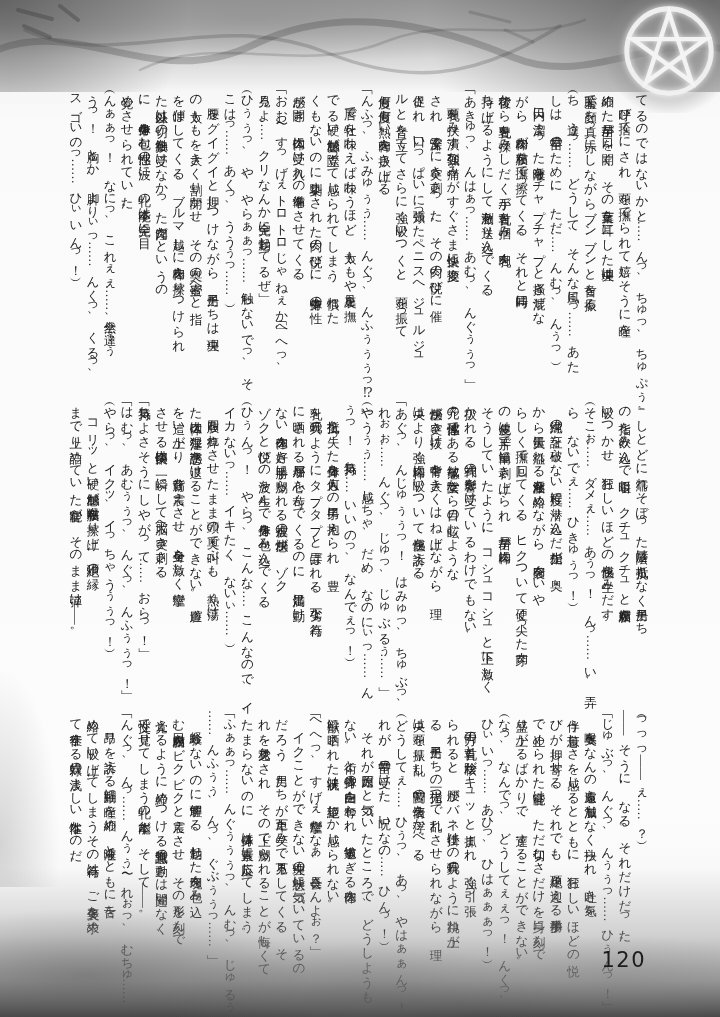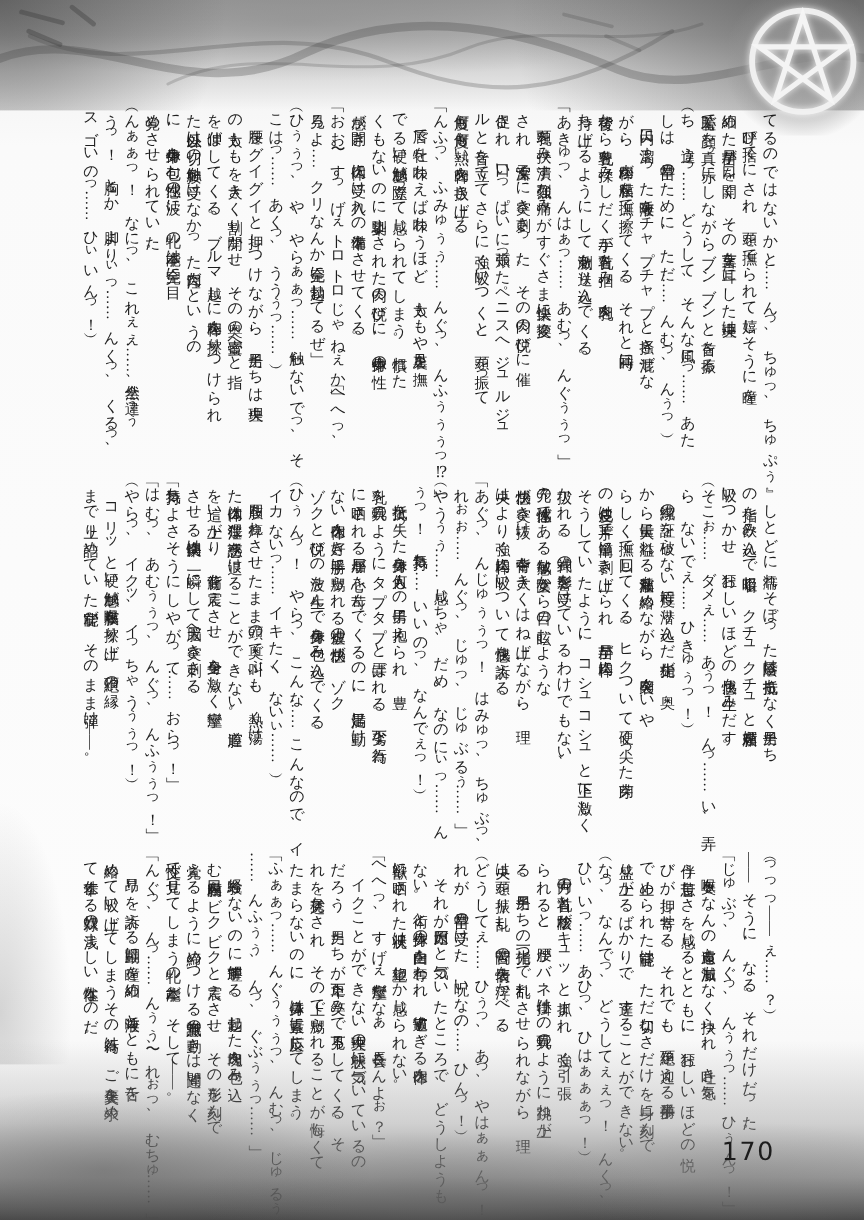--- a/index.html
+++ b/index.html
@@ -172,17 +172,17 @@
       <p>　経験もないのに理解する。勃起した肉塊を包み込</p>
       <p>む口内粘膜をビクビクと震えさせ、その形を刻んで</p>
       <p>覚えるように締めつける無意識の動きは間違いなく、</p>
       <p>性交で見せてしまう牝の本能だ。そして——。</p>
       <p>「んぐっ、んっ……んぅぅ〜、れぉっ、むちゅ……」</p>
       <p>　昂りを訴える躍動に瞳を細め、唾液とともに舌を</p>
       <p>絡めて吸い上げてしまうその行為は、ご褒美を求め</p>
       <p>て奉仕する奴隷の浅ましい本性なのだ。</p>
     </div>
 
-  <div class="page-number">170</div>
+  <div class="page-number">120</div>
 
   <div class="edge-shade"></div>
   <div class="bottom-band"></div>
 </div>
 
 </body></html>

